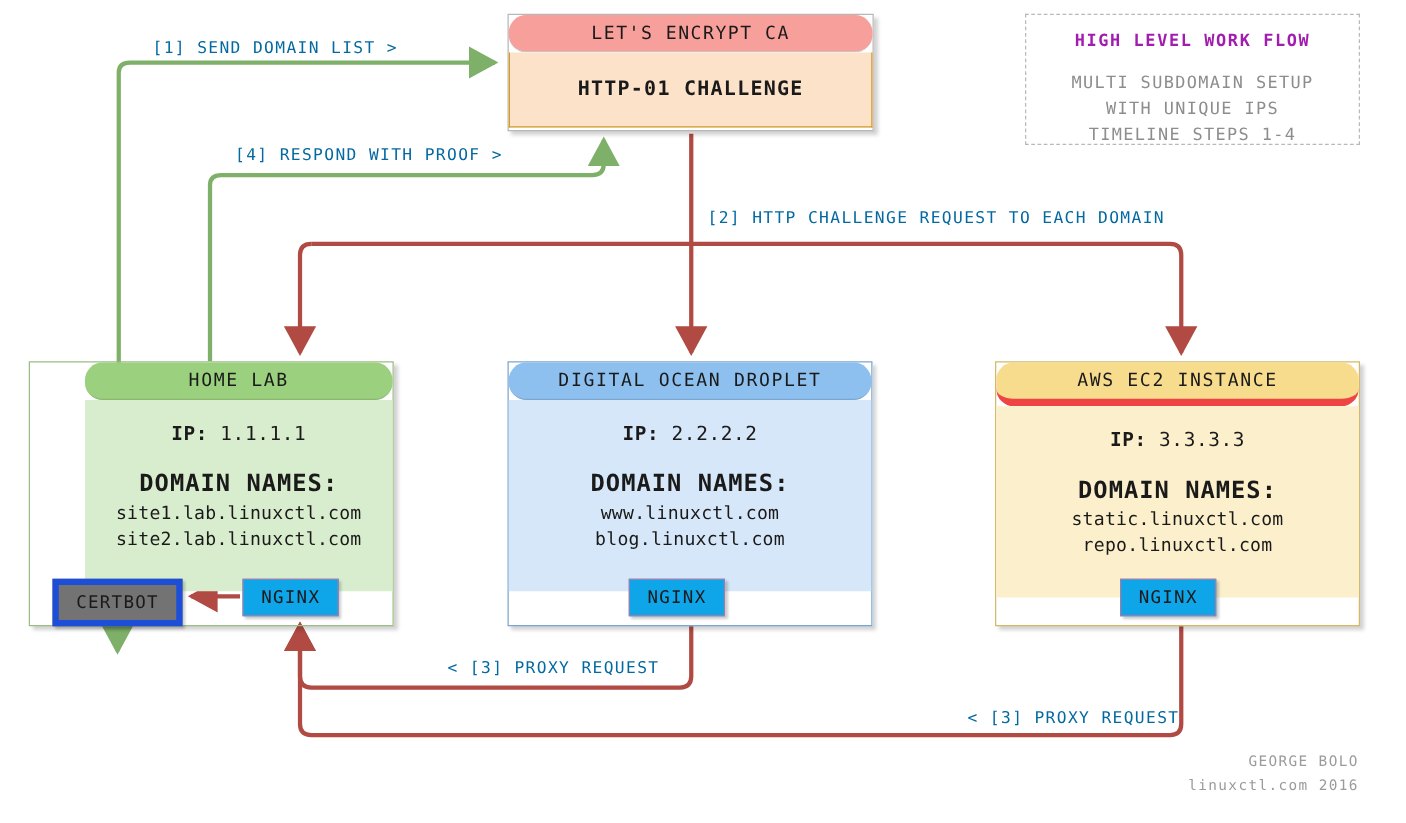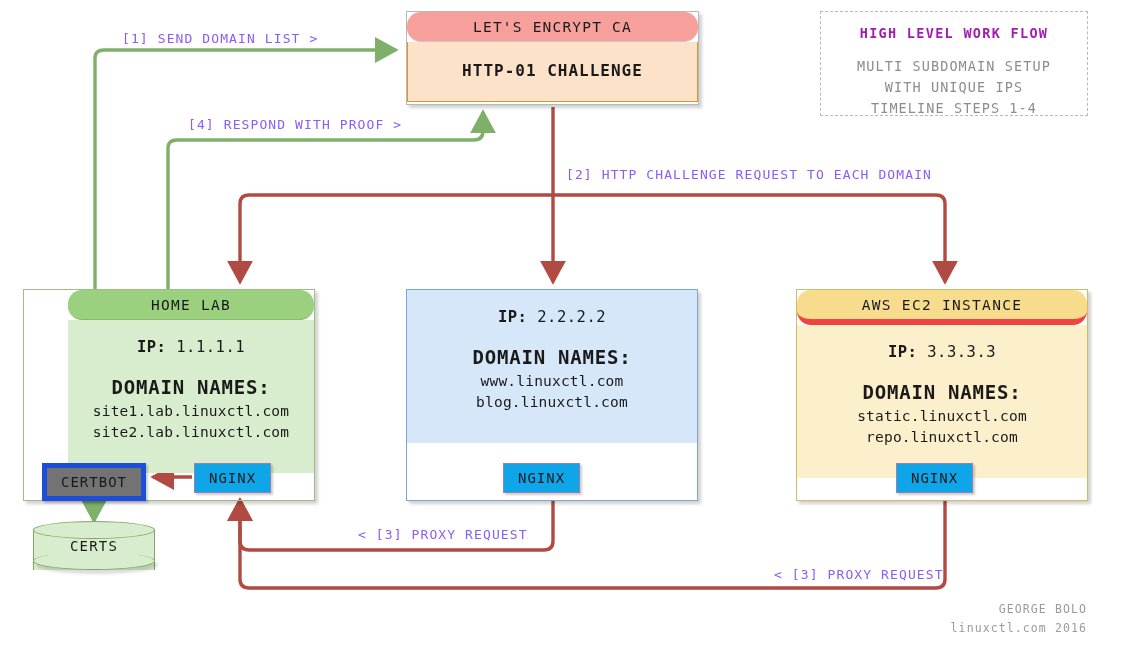--- a/index.html
+++ b/index.html
@@ -135,21 +135,21 @@
   }
   #legend .l-title{font-weight:bold;font-size:13.5px;letter-spacing:1.3px;color:#a21caf;margin-bottom:15px;}
   #legend .l-line{font-size:13.5px;line-height:21px;letter-spacing:1.1px;}
 
   
   .edge-label{
     position:absolute;
     font-size:13px;
     letter-spacing:1.1px;
     white-space:nowrap;
-    color:#8b5cf6;
+    color:#0369a1;
     z-index:7;
   }
   #lbl1{left:122px;top:31px;}
   #lbl4{left:188px;top:117px;}
   #lbl2{left:566px;top:167px;}
   #lbl3a{left:358px;top:527px;}
   #lbl3b{left:774px;top:567px;}
 
   
   #footer{
@@ -215,28 +215,23 @@
         <span>1.1.1.1</span>
       </div>
       <div class="dn-title">DOMAIN NAMES:</div>
       <div class="dn">site1.lab.linuxctl.com</div>
       <div class="dn">site2.lab.linuxctl.com</div>
     </div>
   </div>
   <div class="chip chip-certbot" id="hl-certbot">CERTBOT</div>
   <div class="chip chip-nginx" id="hl-nginx">NGINX</div>
 
-  <div id="certs">
-    <div class="cyl-mid"></div>
-    <div class="cyl-bot"></div>
-    <div class="cyl-top"></div>
-    <div class="cyl-label">CERTS</div>
-  </div>
 
   <div class="node server" id="droplet">
+    <div class="hdr">DIGITAL OCEAN DROPLET</div>
     <div class="body">
       <div class="ip-line">
         <b>IP:</b>
         <span>2.2.2.2</span>
       </div>
       <div class="dn-title">DOMAIN NAMES:</div>
       <div class="dn">www.linuxctl.com</div>
       <div class="dn">blog.linuxctl.com</div>
     </div>
   </div>

